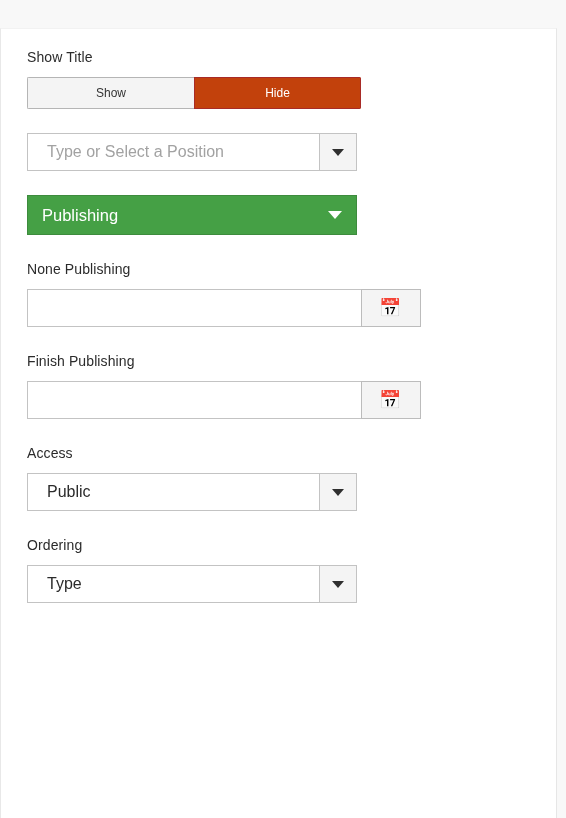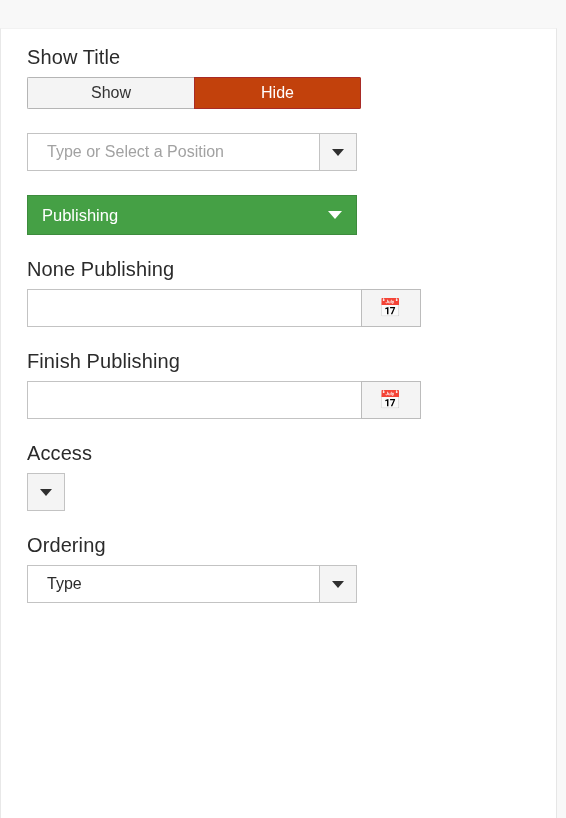--- a/index.html
+++ b/index.html
@@ -38,21 +38,21 @@
   }
   .form {
     padding: 18px 0 0 0;
   }
   .field {
     margin: 0 0 0 0;
     padding: 0 0 0 26px;
   }
   .field-label {
     display: block;
-    font-size: 20px;
+    font-size: 14px;
     line-height: 20px;
     color: #2b2b2b;
     font-weight: normal;
     margin: 0 0 10px 0;
     letter-spacing: 0.1px;
   }
   .field + .field { margin-top: 24px; }
 
   
   .btn-group {
@@ -60,21 +60,21 @@
     width: 334px;
     height: 32px;
     border-radius: 2px;
     overflow: hidden;
   }
   .btn-group .btn {
     flex: 1 1 50%;
     height: 32px;
     line-height: 30px;
     text-align: center;
-    font-size: 16px;
+    font-size: 12px;
     border: 1px solid #b5b5b5;
     background: #f4f4f4;
     color: #333;
     cursor: pointer;
     user-select: none;
   }
   .btn-group .btn.first { border-right: none; }
   .btn-group .btn.active-danger {
     background: #c2410c;
     border-color: #a82b27;
@@ -206,20 +206,21 @@
           <input class="ctrl" type="text" value="" style="">
           <div class="addon cal">
             <span class="cal-glyph">📅</span>
           </div>
         </div>
       </div>
 
       <div class="field">
         <label class="field-label">Access</label>
         <div class="input-group">
+          <span class="ctrl readonly-text">Public</span>
           <div class="addon">
             <span class="caret"></span>
           </div>
         </div>
       </div>
 
       <div class="field">
         <label class="field-label">Ordering</label>
         <div class="input-group">
           <span class="ctrl readonly-text">Type</span>

